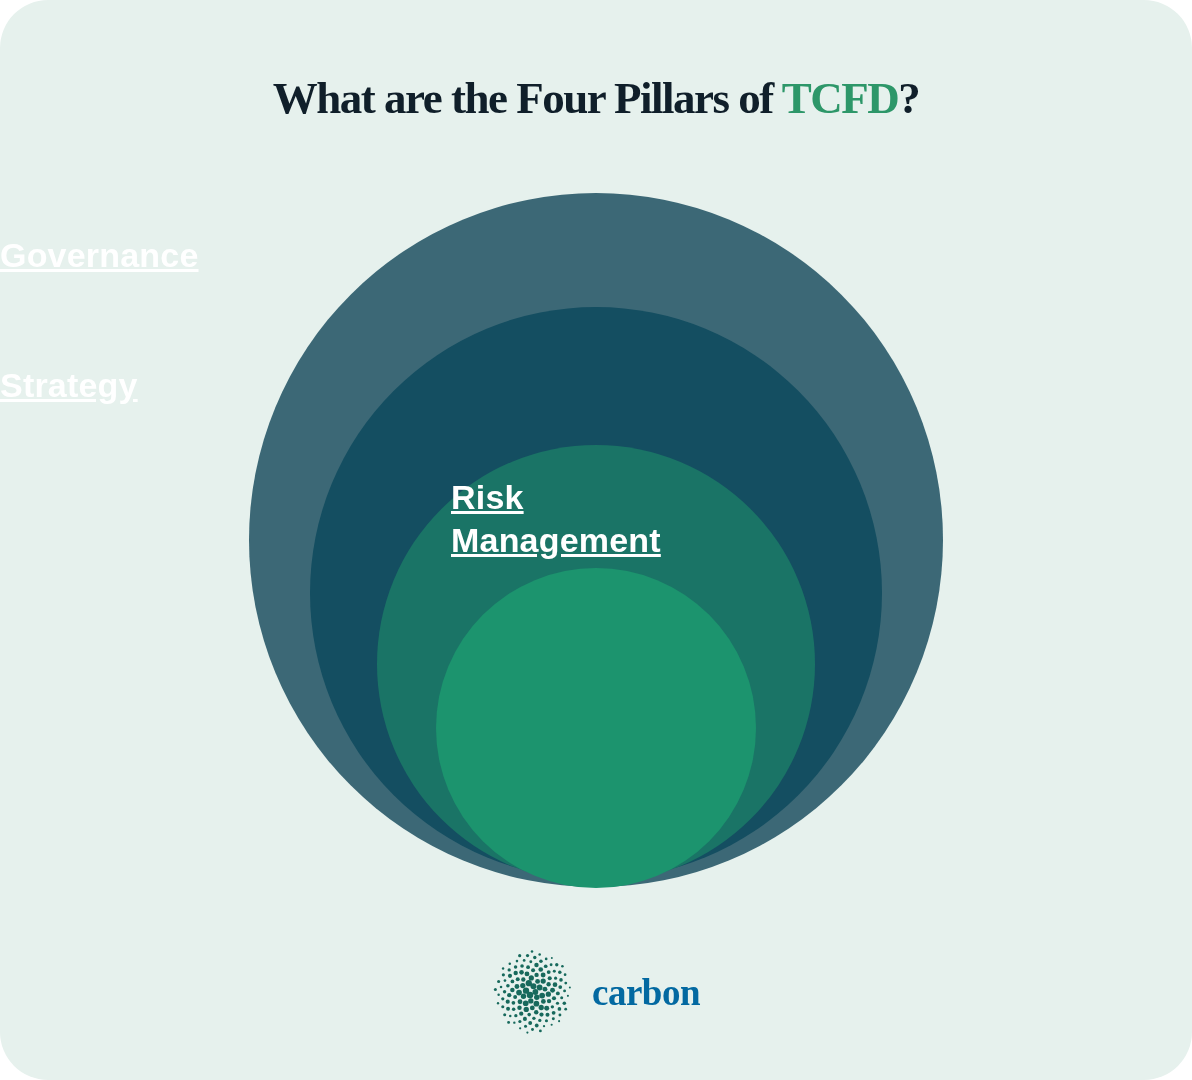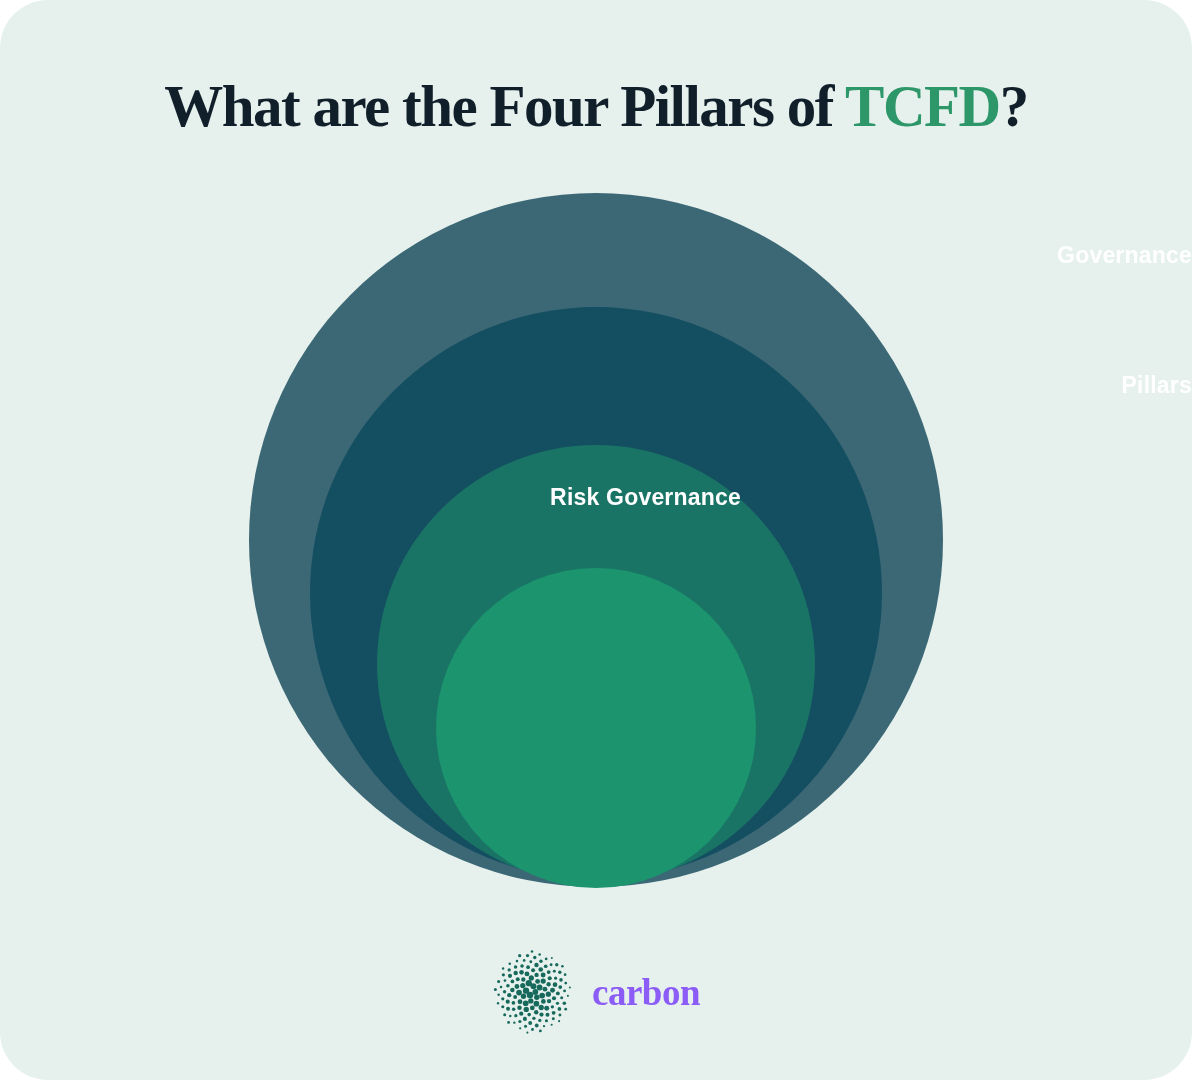--- a/index.html
+++ b/index.html
@@ -20,21 +20,21 @@
   }
   .title {
     position: absolute;
     top: 72px;
     left: 0;
     width: 100%;
     margin: 0;
     text-align: center;
     font-family: "Liberation Serif", serif;
     font-weight: 700;
-    font-size: 59px;
+    font-size: 45px;
     letter-spacing: -1.5px;
     color: #101f2a;
   }
   .title .hl {
     color: #2d9769;
   }
   .diagram {
     position: absolute;
     inset: 0;
   }
@@ -46,26 +46,27 @@
   }
   .c-governance { width: 694px; height: 694px; bottom: 193px; }
   .c-strategy   { width: 572px; height: 572px; bottom: 201px; }
   .c-risk       { width: 438px; height: 438px; bottom: 197px; }
   .c-metrics    { width: 320px; height: 320px; bottom: 192px; }
   .pillar-label {
     position: absolute;
     left: 50%;
     transform: translateX(-50%);
     width: 100%;
-    text-align: right;
+    text-align: left;
     color: #ffffff;
     font-weight: 700;
-    font-size: 23px;
+    font-size: 34px;
     line-height: 43px;
     letter-spacing: 0.2px;
+    text-decoration: underline;
   }
   .l-governance { top: 234px; }
   .l-strategy   { top: 364px; }
   .l-risk       { top: 476px; max-width: 290px; }
   .l-metrics    { top: 688px; max-width: 260px; }
   .footer {
     position: absolute;
     top: 948px;
     left: 0;
     width: 100%;
@@ -74,39 +75,39 @@
     align-items: center;
     gap: 18px;
   }
   .logo-mark { display: block; width: 82px; height: 88px; }
   .brand-text {
     font-family: "Liberation Serif", serif;
     font-weight: 700;
     font-size: 37px;
     line-height: 37px;
     letter-spacing: -0.5px;
-    color: #8b5cf6;
+    color: #0369a1;
   }
 </style>
 </head>
 <body>
 
 <div class="card">
 
   <h1 class="title"><span>What are the Four Pillars of </span><span class="hl">TCFD</span><span>?</span></h1>
 
   <div class="diagram">
     <div class="circle c-governance" style="background: rgb(60, 104, 118);"></div>
     <div class="circle c-strategy" style="background: rgb(20, 78, 97);"></div>
     <div class="circle c-risk" style="background: rgb(26, 116, 102);"></div>
     <div class="circle c-metrics" style="background: rgb(28, 148, 110);"></div>
 
     <div class="pillar-label l-governance">Governance</div>
-    <div class="pillar-label l-strategy">Pillars</div>
-    <div class="pillar-label l-risk">Risk Governance</div>
+    <div class="pillar-label l-strategy">Strategy</div>
+    <div class="pillar-label l-risk">Risk Management</div>
   </div>
 
   <div class="footer">
     <span>
       <svg class="logo-mark" viewBox="0 0 84 90" xmlns="http://www.w3.org/2000/svg" id="logo-svg">
           <circle cx="44.42" cy="45.00" r="2.96" fill="#17695c"></circle>
           <circle cx="38.91" cy="48.06" r="3.35" fill="#17695c"></circle>
           <circle cx="42.47" cy="39.18" r="3.07" fill="#17695c"></circle>
           <circle cx="45.89" cy="50.48" r="2.81" fill="#17695c"></circle>
           <circle cx="34.85" cy="43.64" r="3.25" fill="#17695c"></circle>

